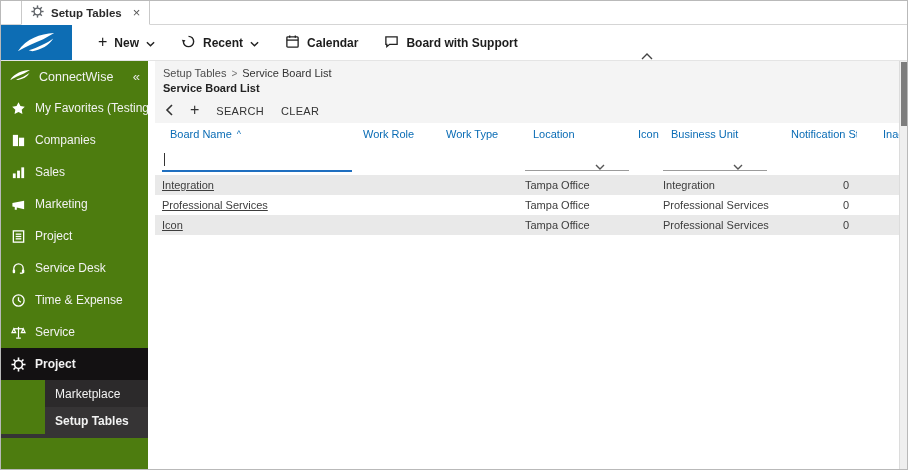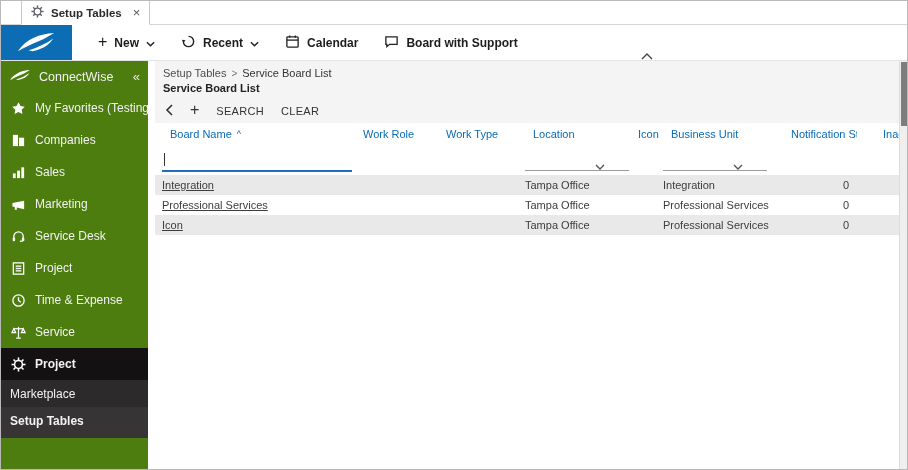--- a/index.html
+++ b/index.html
@@ -30,21 +30,21 @@
   
   .sidebar { width:148px; background:#4d7c0f; flex-shrink:0; color:#f2f2f2; overflow:hidden; }
   .side-brand { height:31px; display:flex; align-items:center; gap:8px; padding:0 8px 0 9px;
     font-size:12.5px; }
   .side-brand .collapse { margin-left:auto; font-size:13px; color:#e8e8e8; }
   .side-item { height:32px; display:flex; align-items:center; gap:9px; padding:0 8px 0 10px;
     font-size:12px; white-space:nowrap; overflow:hidden; }
   .side-item .sicon { width:16px; display:flex; justify-content:center; flex-shrink:0; }
   .side-item.active-main { background:#131112; font-weight:600; }
   .side-sub { height:27px; display:flex; align-items:center; padding:0 10px;
-    font-size:12px; background:#2c2a2b; }
+    font-size:12px; background:#2c2a2b;margin-left:45px; }
   .side-sub.active { background:#363435; font-weight:bold; }
   .side-fill { height:4px; background:#363435; }
 
   
   .gutter { width:7px; background:#fff; flex-shrink:0; }
   .vscroll { width:9px; background:#efefef; border-left:1px solid #dcdcdc; flex-shrink:0; }
   .vscroll .thumb { width:7px; height:64px; margin:1px auto 0; background:#7d7d7d; }
 
   
   .content { flex:1; background:#fff; overflow:hidden; }
@@ -203,40 +203,40 @@
         <span class="sicon">
             <svg width="15" height="15" viewBox="0 0 16 16">
               <path d="M1.5 6.5v3.5l2.5.6v3h2.2v-2.5l7.8 2V4z" fill="#fff"></path>
             </svg>
           </span>
         <span>Marketing</span>
       </div>
       <div class="side-item">
         <span class="sicon">
             <svg width="15" height="15" viewBox="0 0 16 16">
-              <path d="M3 10V8a5 5 0 0 1 10 0v2" fill="none" stroke="#fff" stroke-width="1.4"></path>
-              <path d="M12.5 13h-3" fill="none" stroke="#fff" stroke-width="1.4"></path>
-              <rect x="1.8" y="9" width="2.6" height="4" rx="1" fill="#fff"></rect>
-              <rect x="11.6" y="9" width="2.6" height="4" rx="1" fill="#fff"></rect>
-            </svg>
-          </span>
-        <span>Service Desk</span>
-      </div>
-      <div class="side-item">
-        <span class="sicon">
-            <svg width="15" height="15" viewBox="0 0 16 16">
               <g stroke="#fff" stroke-width="1.4" fill="none">
                 <rect x="2.5" y="2" width="11" height="12"></rect>
                 <line x1="5" y1="5.5" x2="11" y2="5.5"></line>
                 <line x1="5" y1="8" x2="11" y2="8"></line>
                 <line x1="5" y1="10.5" x2="11" y2="10.5"></line>
               </g>
             </svg>
           </span>
         <span>Project</span>
+      </div>
+      <div class="side-item">
+        <span class="sicon">
+            <svg width="15" height="15" viewBox="0 0 16 16">
+              <path d="M3 10V8a5 5 0 0 1 10 0v2" fill="none" stroke="#fff" stroke-width="1.4"></path>
+              <path d="M12.5 13h-3" fill="none" stroke="#fff" stroke-width="1.4"></path>
+              <rect x="1.8" y="9" width="2.6" height="4" rx="1" fill="#fff"></rect>
+              <rect x="11.6" y="9" width="2.6" height="4" rx="1" fill="#fff"></rect>
+            </svg>
+          </span>
+        <span>Service Desk</span>
       </div>
       <div class="side-item">
         <span class="sicon">
             <svg width="15" height="15" viewBox="0 0 16 16">
               <circle cx="8" cy="8" r="6" fill="none" stroke="#fff" stroke-width="1.4"></circle>
               <path d="M8 4.5V8l2.6 1.8" fill="none" stroke="#fff" stroke-width="1.4"></path>
             </svg>
           </span>
         <span>Time &amp; Expense</span>
       </div>

